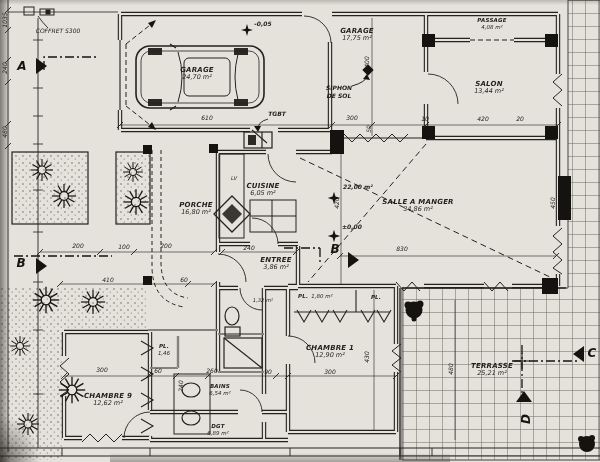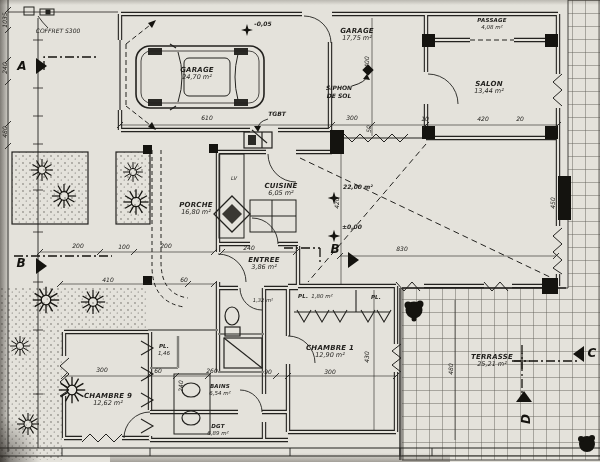--- a/index.html
+++ b/index.html
@@ -311,25 +311,29 @@
   <div class="ra">17,75 m²</div>
 </div>
 <div class="room sm" style="left:492px;top:24px">
   <div class="rn">PASSAGE</div>
   <div class="ra">4,08 m²</div>
 </div>
 <div class="room" style="left:489px;top:88px">
   <div class="rn">SALON</div>
   <div class="ra">13,44 m²</div>
 </div>
-<div class="room" style="left:281px;top:190px">
+<div class="room" style="left:418px;top:206px">
+  <div class="rn">SALLE A MANGER</div>
+  <div class="ra">34,86 m²</div>
+</div>
+<div class="room" style="left:263px;top:190px">
   <div class="rn">CUISINE</div>
   <div class="ra">6,05 m²</div>
 </div>
-<div class="room" style="left:264px;top:264px">
+<div class="room" style="left:276px;top:264px">
   <div class="rn">ENTREE</div>
   <div class="ra">3,86 m²</div>
 </div>
 <div class="room" style="left:196px;top:209px">
   <div class="rn">PORCHE</div>
   <div class="ra">16,80 m²</div>
 </div>
 <div class="room" style="left:330px;top:352px">
   <div class="rn">CHAMBRE 1</div>
   <div class="ra">12,90 m²</div>
@@ -339,21 +343,21 @@
   <div class="ra">12,62 m²</div>
 </div>
 <div class="room sm" style="left:220px;top:390px">
   <div class="rn">BAINS</div>
   <div class="ra">6,54 m²</div>
 </div>
 <div class="room sm" style="left:218px;top:430px">
   <div class="rn">DGT</div>
   <div class="ra">6,89 m²</div>
 </div>
-<div class="room" style="left:492px;top:361px">
+<div class="room" style="left:492px;top:370px">
   <div class="rn">TERRASSE</div>
   <div class="ra">25,21 m²</div>
 </div>
 <div class="room sm inline" style="left:298px;top:296px">
   <span class="rn">PL.</span>
   <span class="ra">1,80 m²</span>
 </div>
 <div class="room sm" style="left:376px;top:297px">
   <div class="rn">PL.</div>
 </div>

